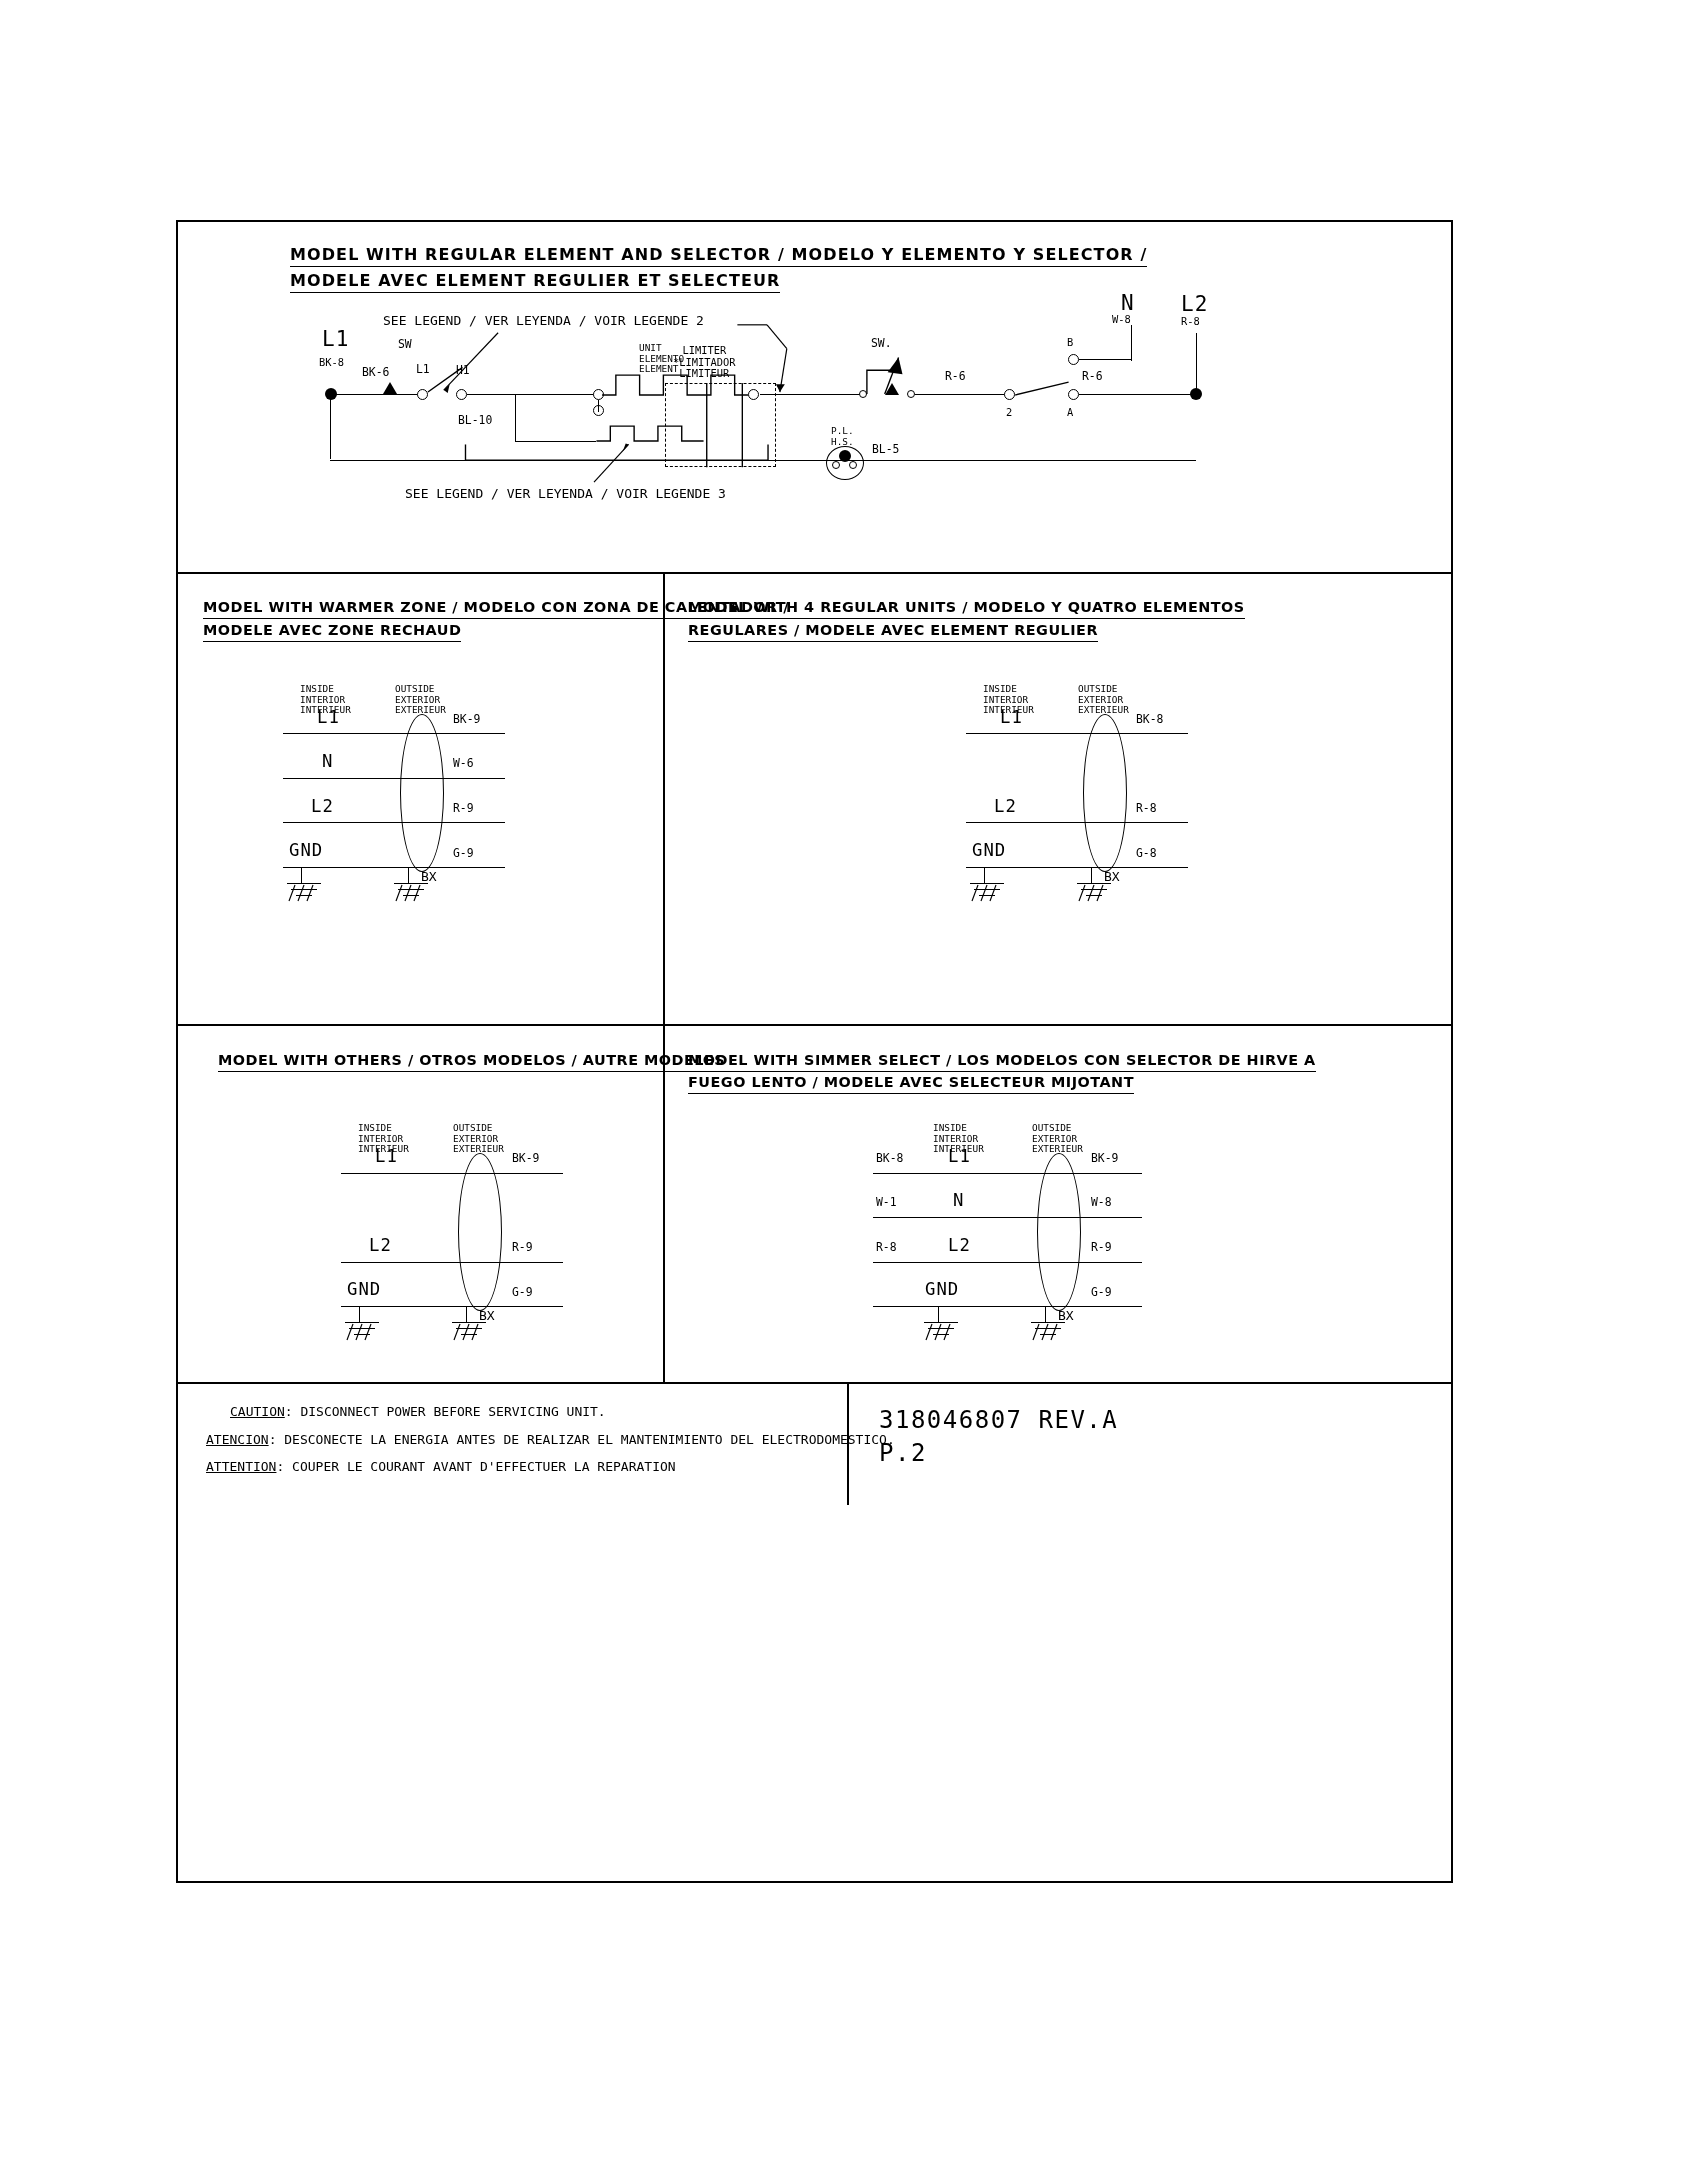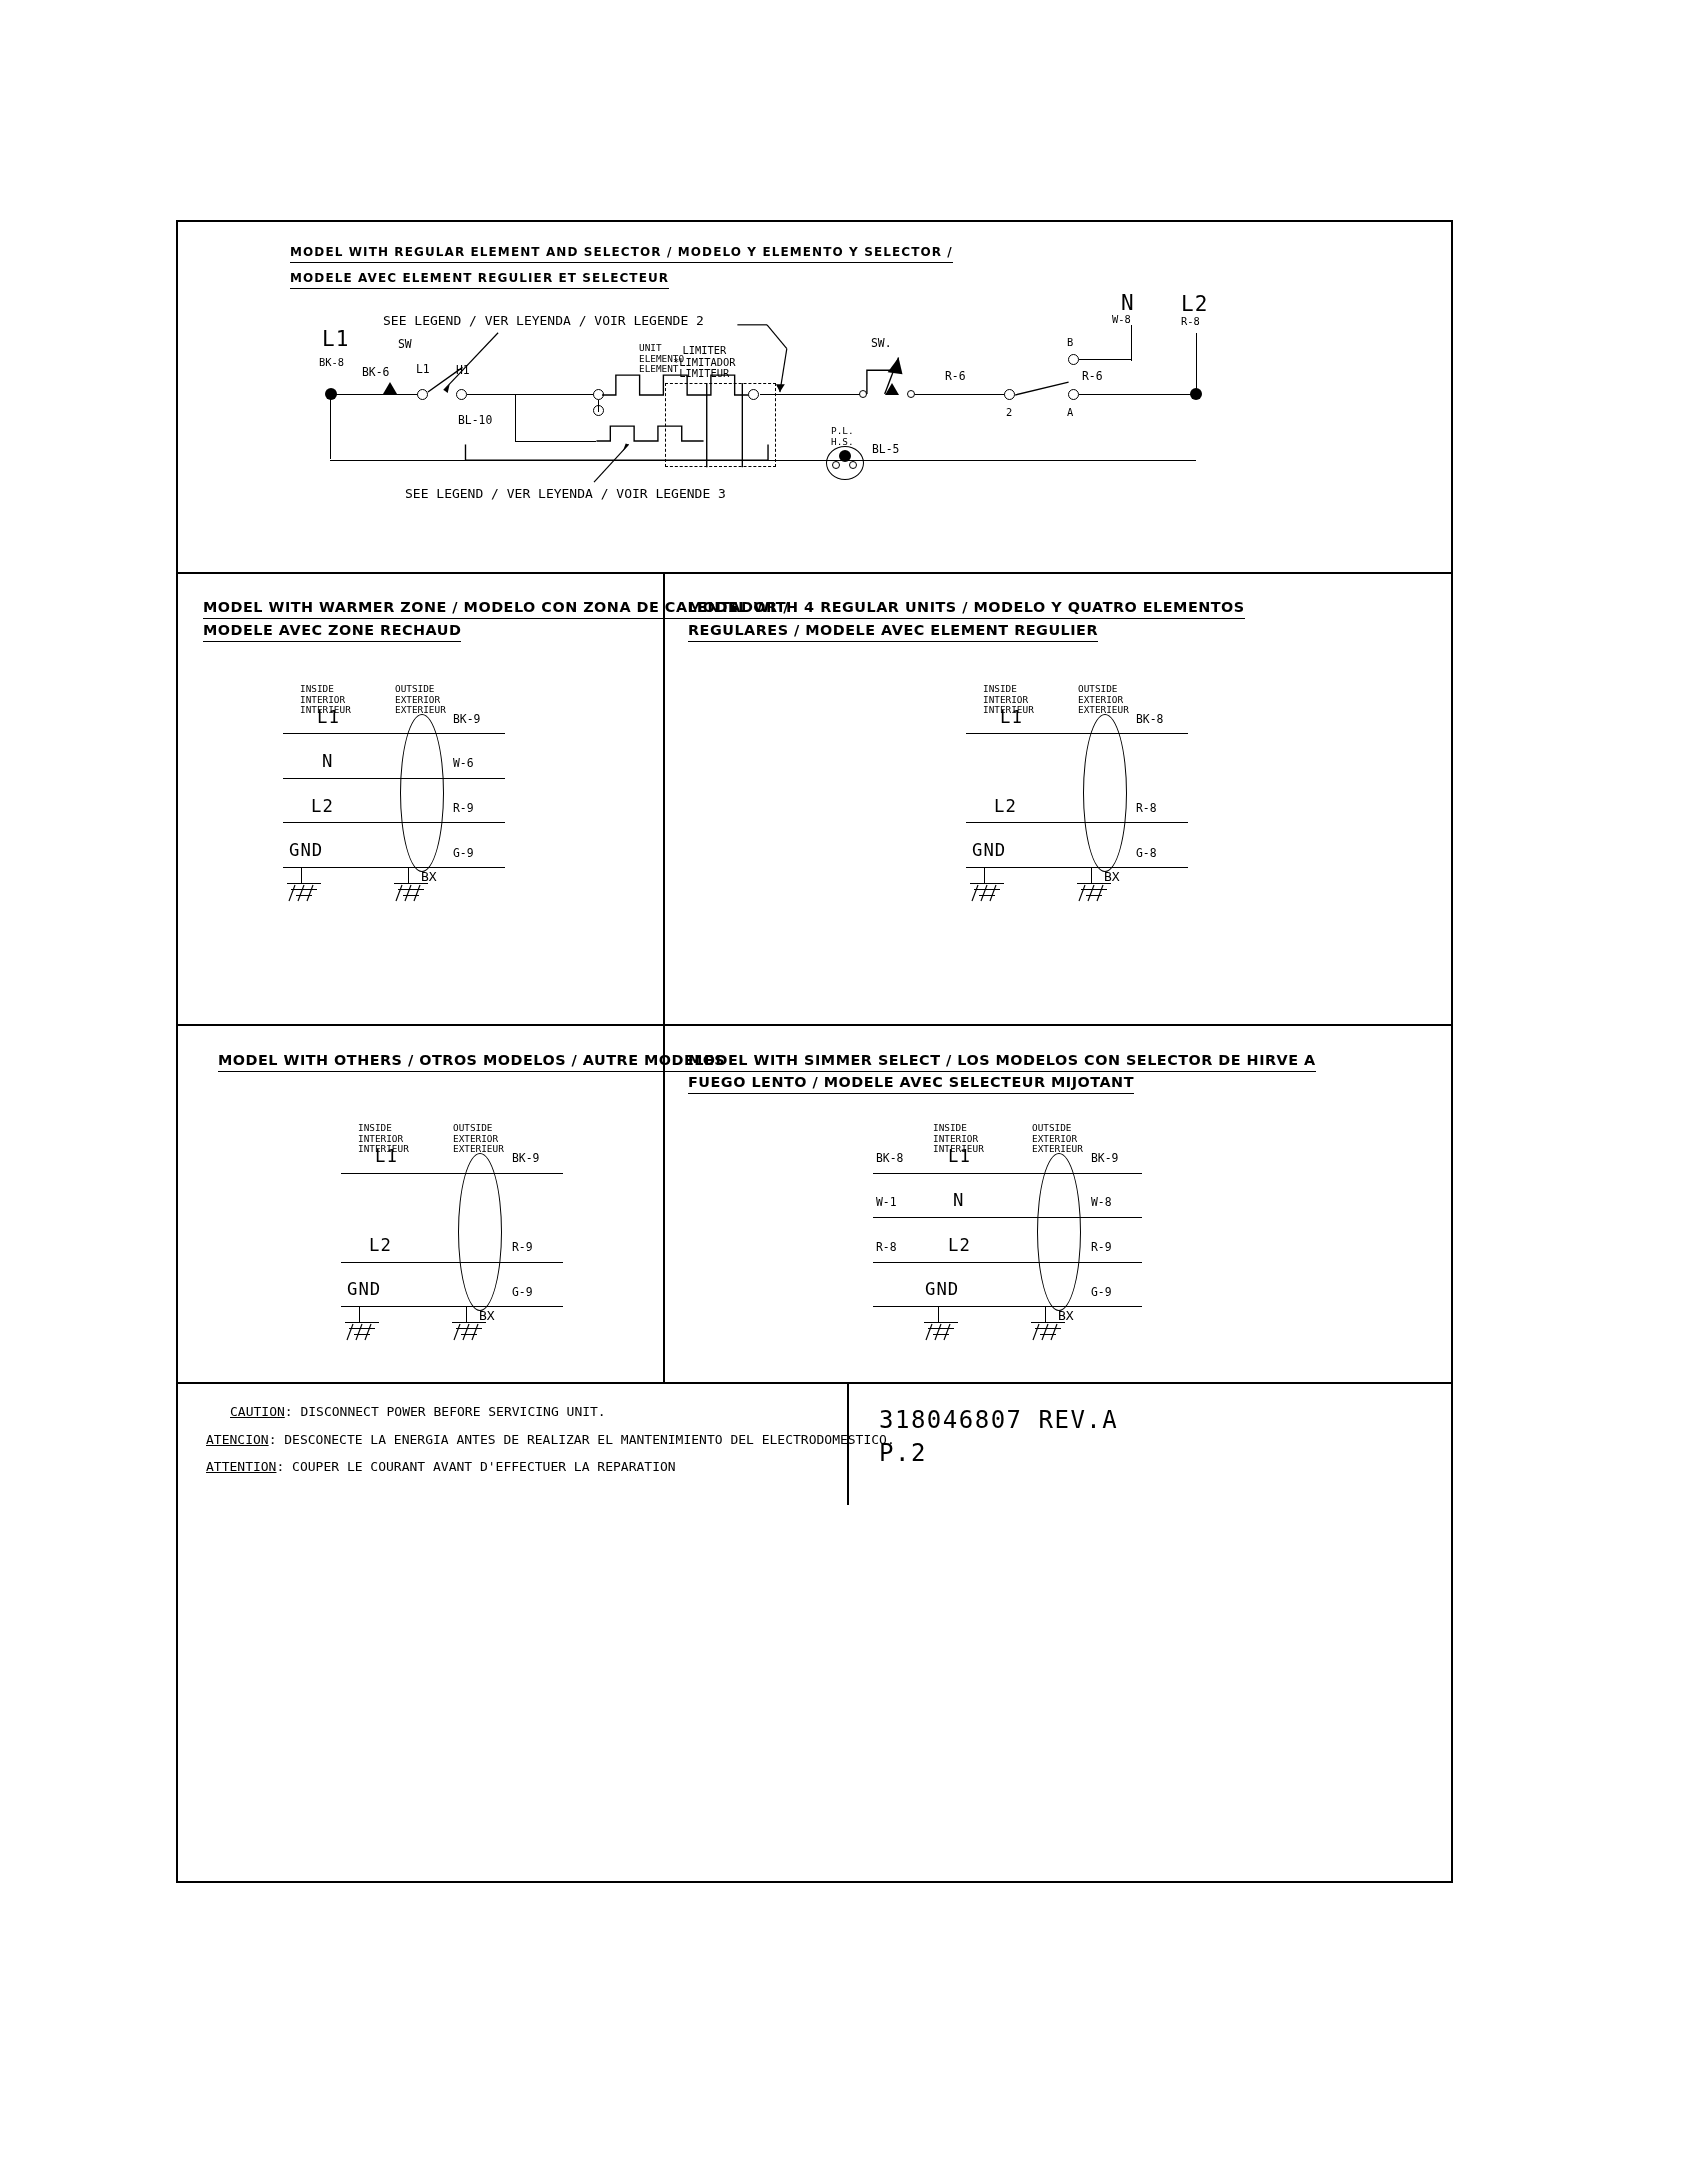--- a/index.html
+++ b/index.html
@@ -8,21 +8,21 @@
   .sheet{position:absolute;left:176px;top:220px;width:1277px;height:1663px;border:2px solid #000;box-sizing:border-box;}
 
   
   .hline{position:absolute;left:0;width:100%;height:0;border-top:2px solid #000;}
   .vline{position:absolute;top:0;height:100%;width:0;border-left:2px solid #000;}
 
   .panel{position:absolute;box-sizing:border-box;}
 
   .ptitle{position:absolute;font-family:"DejaVu Sans",sans-serif;font-weight:bold;font-size:14.4px;
           letter-spacing:0.5px;white-space:nowrap;border-bottom:1.6px solid #000;padding-bottom:2px;line-height:1.15;}
-  .ptitle.big{font-size:12px;letter-spacing:1.1px;}
+  .ptitle.big{font-size:16px;letter-spacing:1.1px;}
 
   .lbl{position:absolute;white-space:nowrap;font-family:"DejaVu Sans Mono",monospace;}
   .t9{font-size:9.4px;}
   .t10{font-size:10.4px;}
   .t11{font-size:11.4px;}
   .t13{font-size:13px;}
   .t17{font-size:17.3px;letter-spacing:1px;}
   .t20{font-size:21px;letter-spacing:1px;}
 
   .wire{position:absolute;height:0;border-top:1.4px solid #000;}

